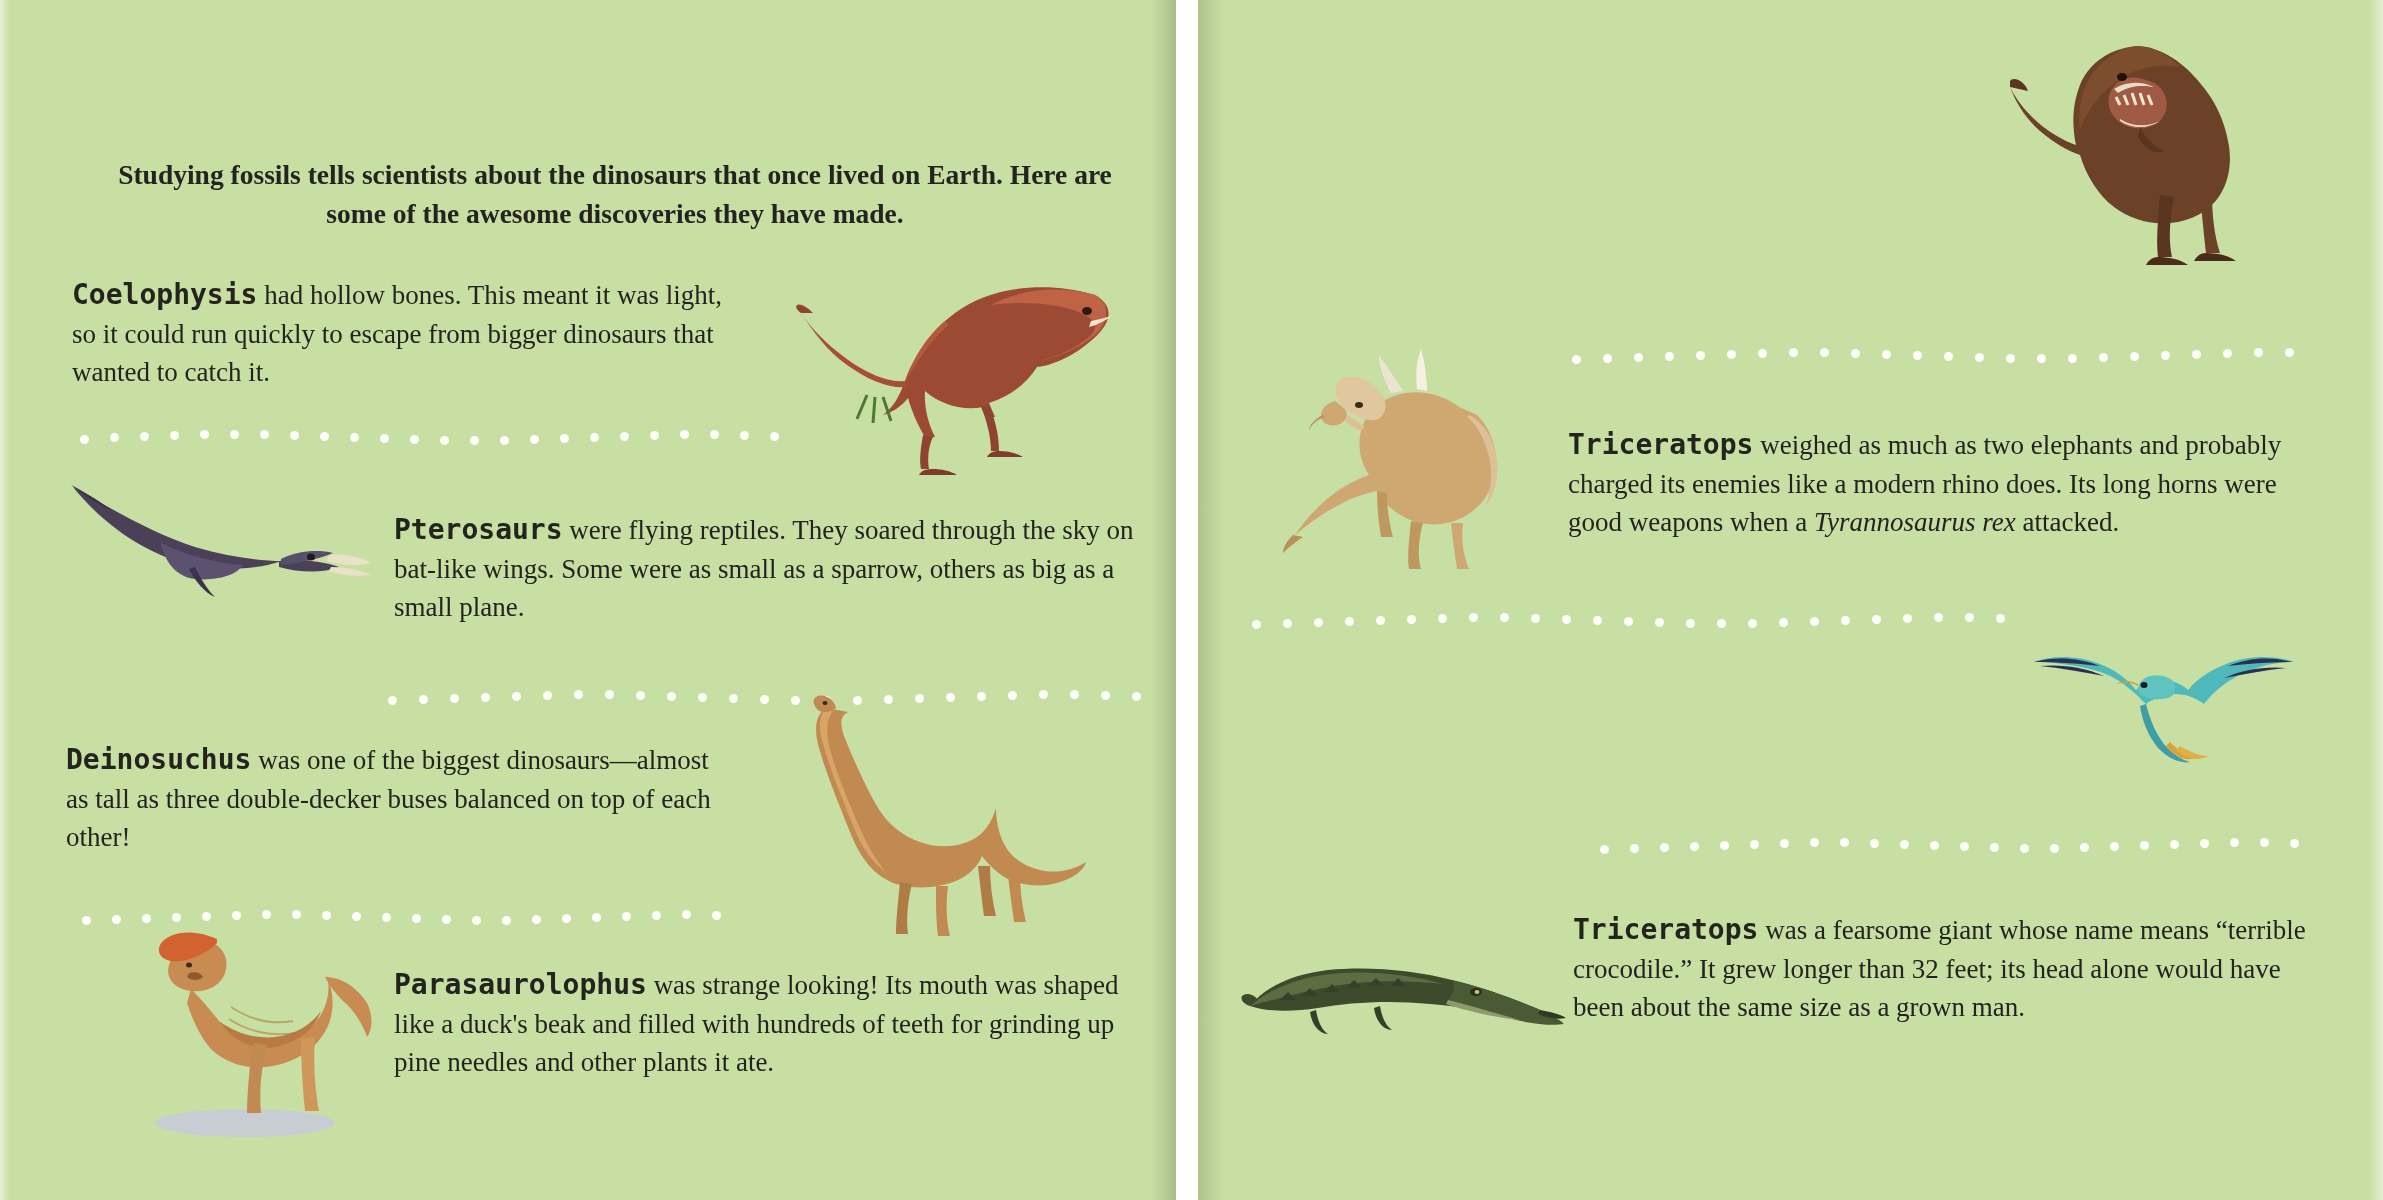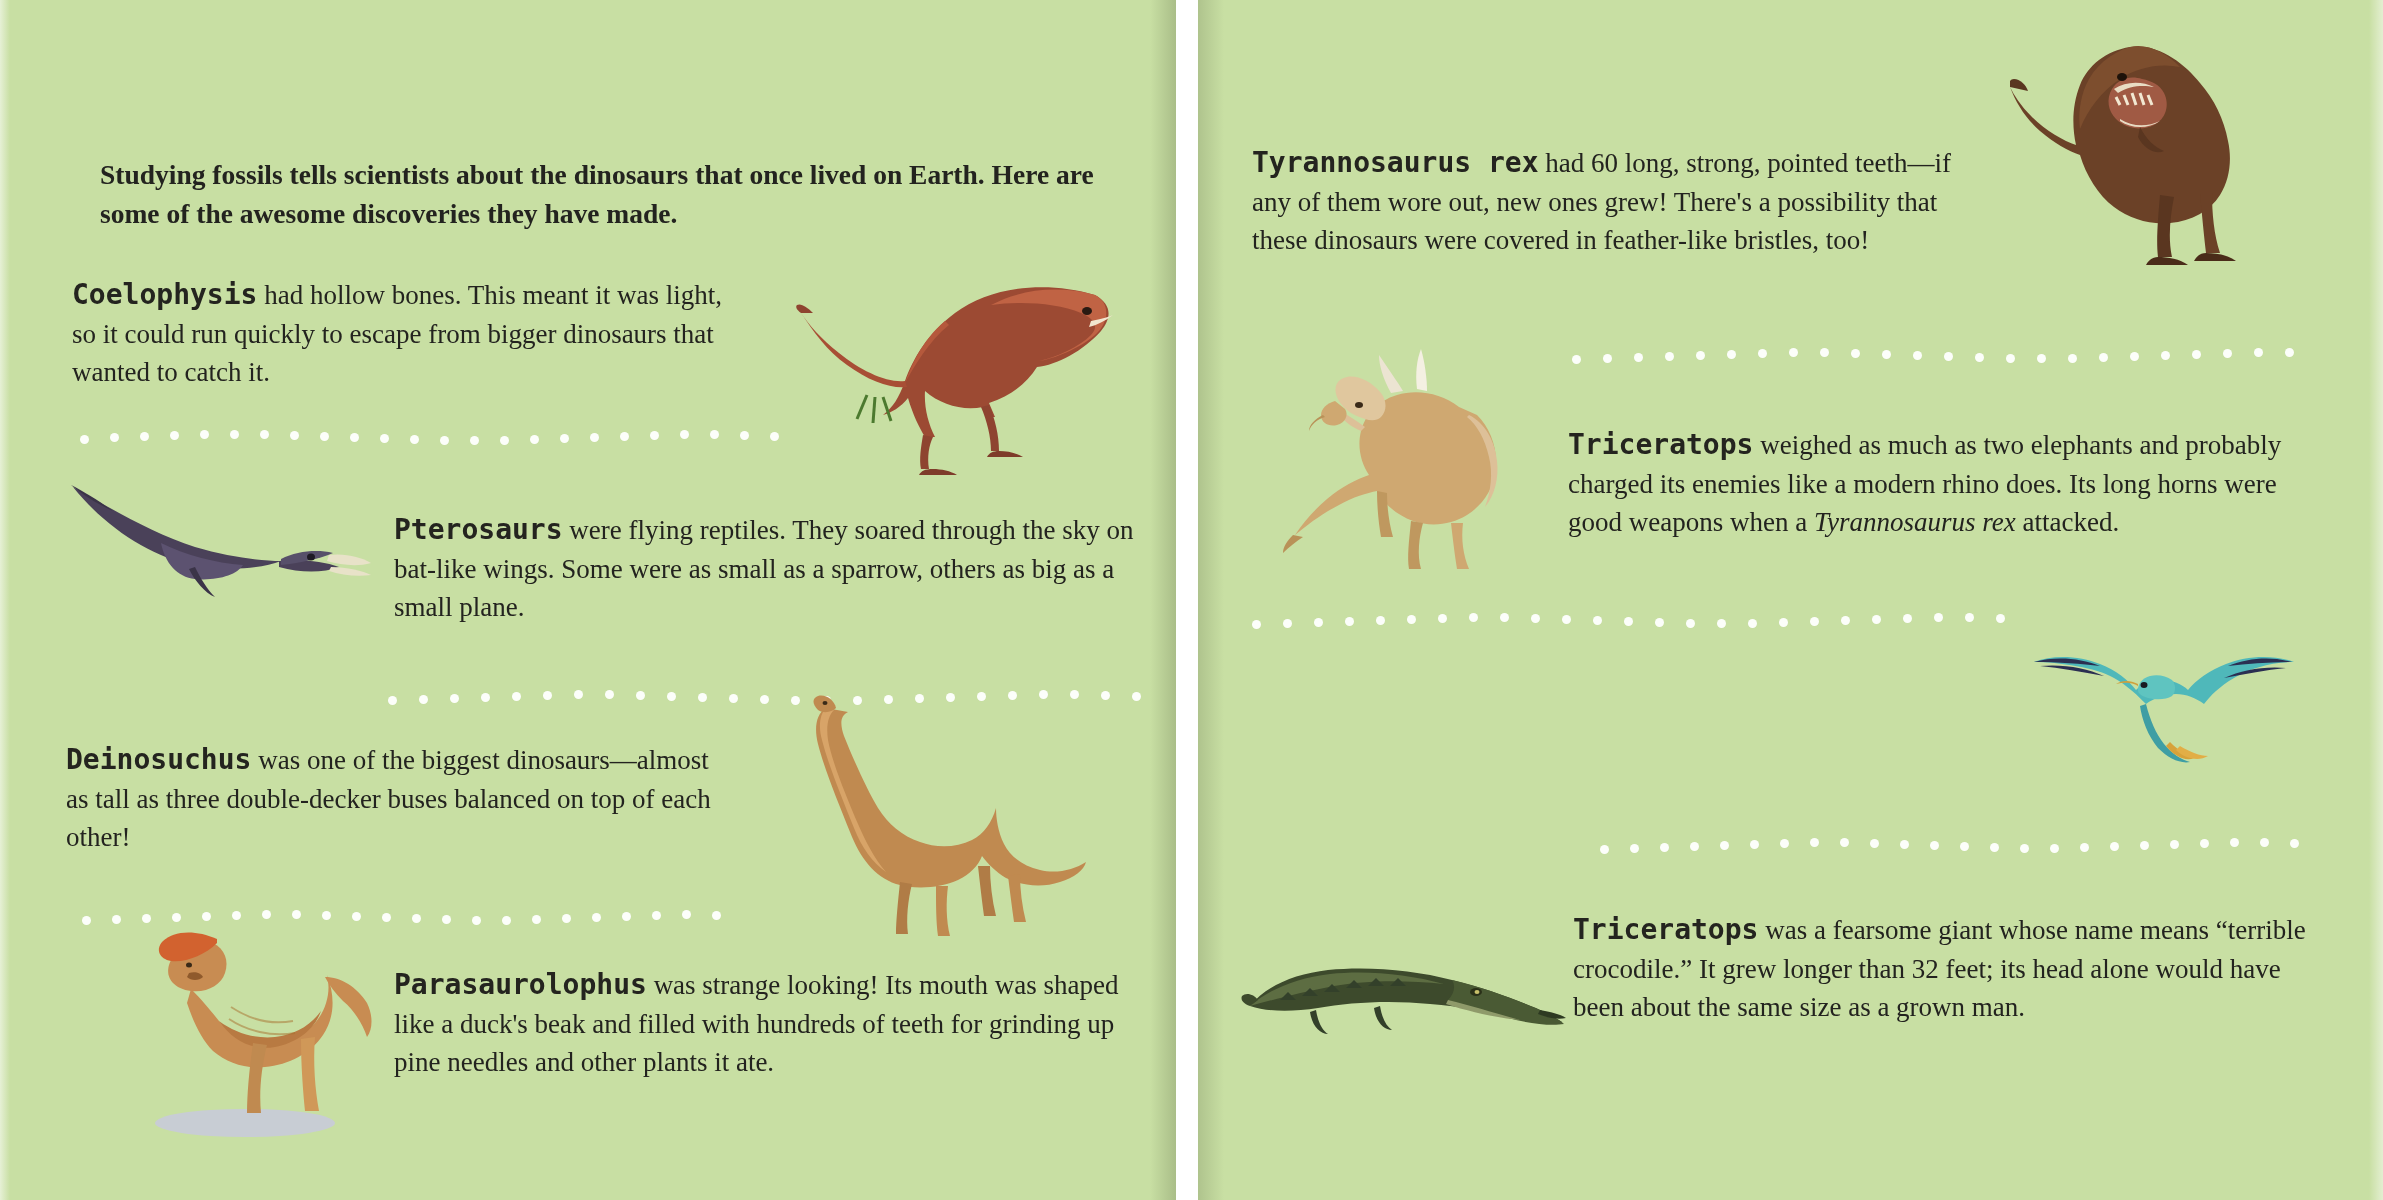--- a/index.html
+++ b/index.html
@@ -66,20 +66,21 @@
     font-size: 45px;
     letter-spacing: 2px;
     color: #2b2b28;
     font-weight: 600;
   }
   .intro {
     position: absolute;
     left: 100px;
     top: 155px;
     width: 1030px;
+    text-align: center;
     font-family: "Liberation Serif", serif;
     font-size: 27.5px;
     font-weight: bold;
     line-height: 1.42;
     color: #23231f;
   }
 
   .entry {
     position: absolute;
     font-size: 27px;
@@ -295,23 +296,20 @@
           <path d="M104 94 C122 106 146 112 170 108"></path>
         </g>
       </g>
     </svg>
   </div>
 
   <div class="entry" style="left:394px; top:965px; width:760px;">
     <span class="name">Parasaurolophus</span><span class="body"> was strange looking! Its mouth was shaped like a duck's beak and filled with hundreds of teeth for grinding up pine needles and other plants it ate.</span>
   </div>
 
-  <div class="entry" style="left:1252px; top:143px; width:700px;">
-    <span class="name">Tyrannosaurus rex</span><span class="body"> had 60 long, strong, pointed teeth—if any of them wore out, new ones grew! There's a possibility that these dinosaurs were covered in feather-like bristles, too!</span>
-  </div>
 
   <div class="illus" style="left:2010px; top:35px; width:270px; height:250px;">
     <svg viewBox="0 0 270 250" width="270" height="250">
       <g>
         <path d="M120 12 C96 16 78 30 70 50 C62 70 62 92 66 110 C54 106 36 96 22 82 C10 70 4 60 0 52 C6 68 16 84 30 96 C44 108 58 116 70 120 C76 140 88 160 104 172 C120 184 140 190 160 188 C182 186 200 176 210 160 C220 144 222 124 218 106 C214 84 204 64 190 48 C174 28 148 8 120 12 Z" fill="#6b4127"></path>
         <path d="M120 12 C100 18 84 32 76 50 C70 64 68 80 70 94 C78 74 92 56 110 44 C128 32 150 28 170 32 C156 18 138 8 120 12 Z" fill="#7d4e2e"></path>
         <path d="M132 44 C120 40 108 44 102 54 C96 64 98 76 106 84 C116 94 132 96 144 90 C156 84 160 70 154 58 C150 50 142 46 132 44 Z" fill="#a05a44"></path>
         <path d="M104 54 C116 46 132 46 144 52 C134 50 120 50 108 58 Z" fill="#e8dcc4"></path>
         <path d="M110 84 C122 92 138 92 150 86 C138 94 122 94 110 86 Z" fill="#e8dcc4"></path>
         <path d="M106 62 L110 70 M114 60 L118 70 M122 58 L126 70 M130 58 L134 70 M138 60 L142 70" stroke="#f2e8d2" stroke-width="3"></path>

